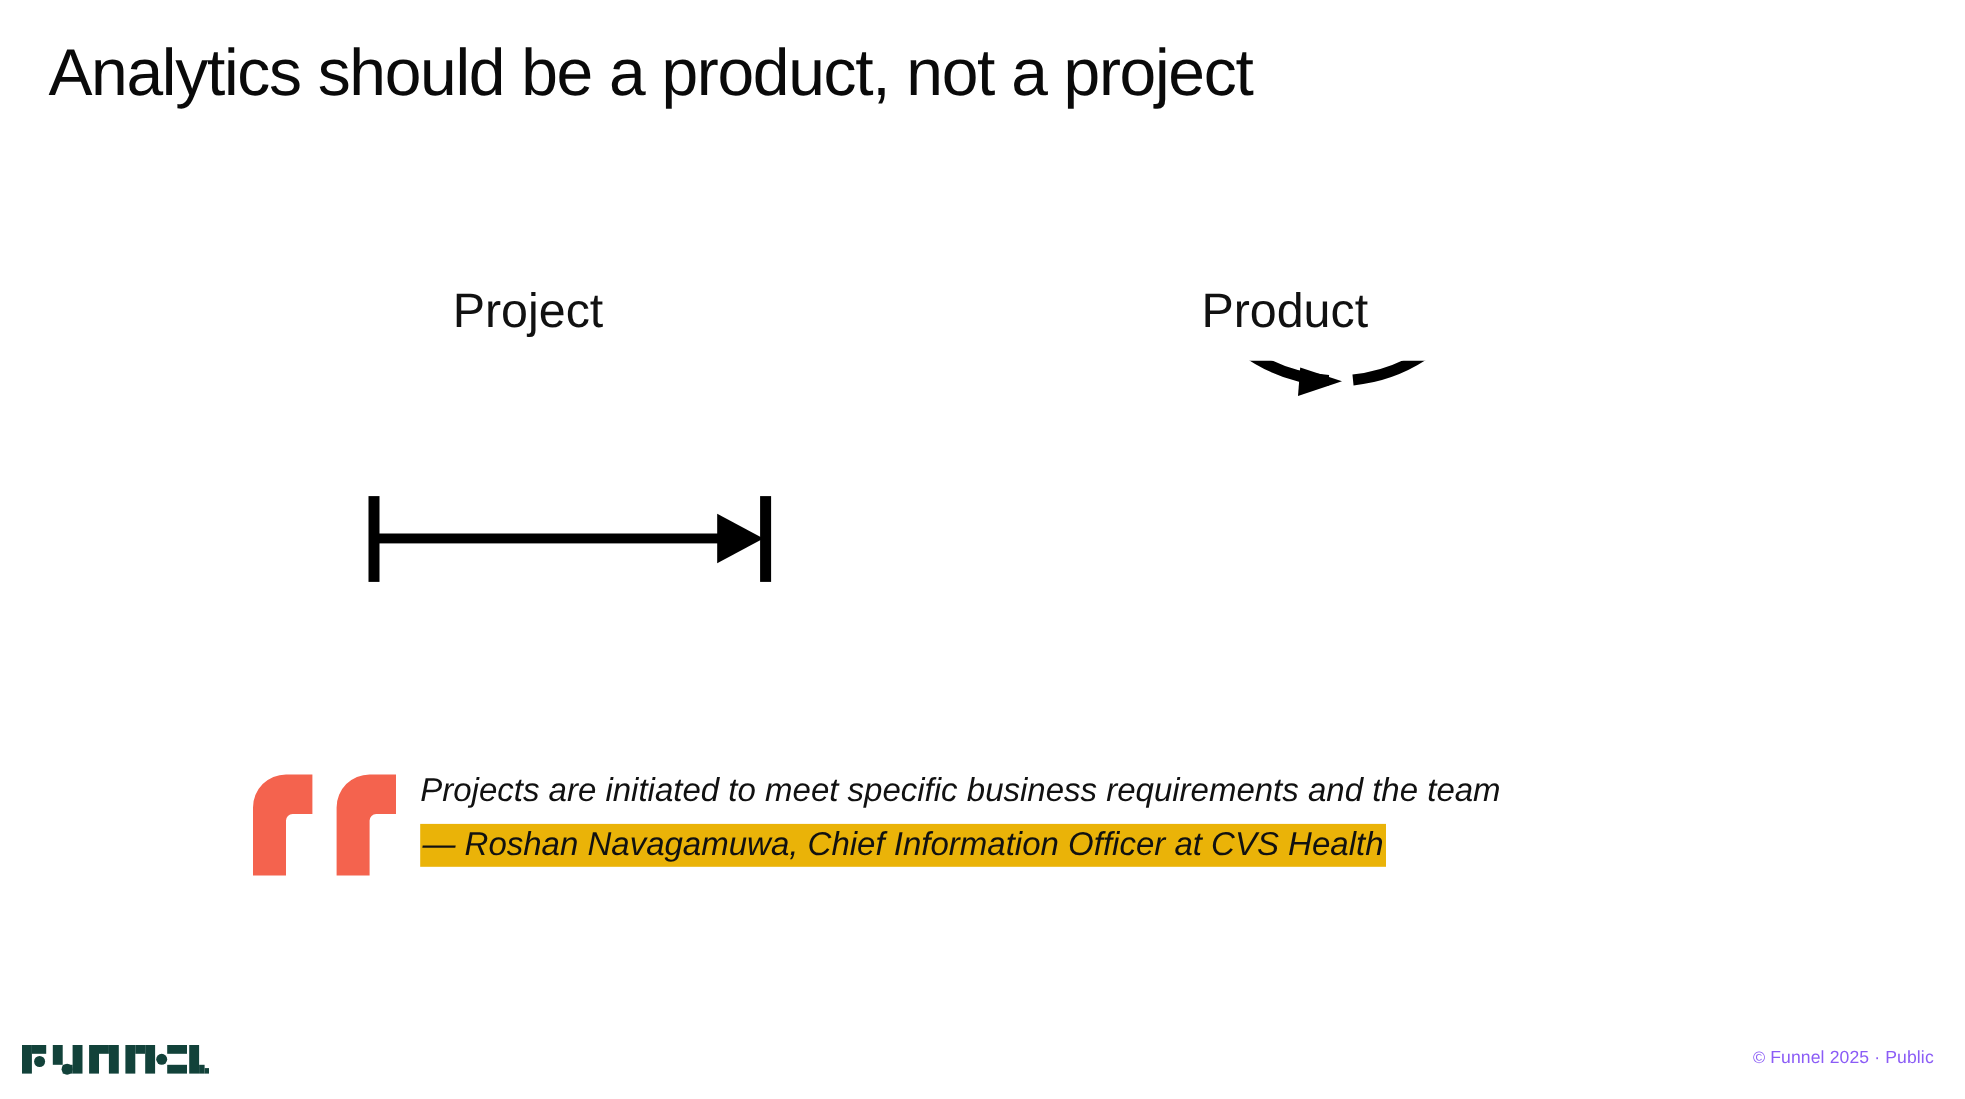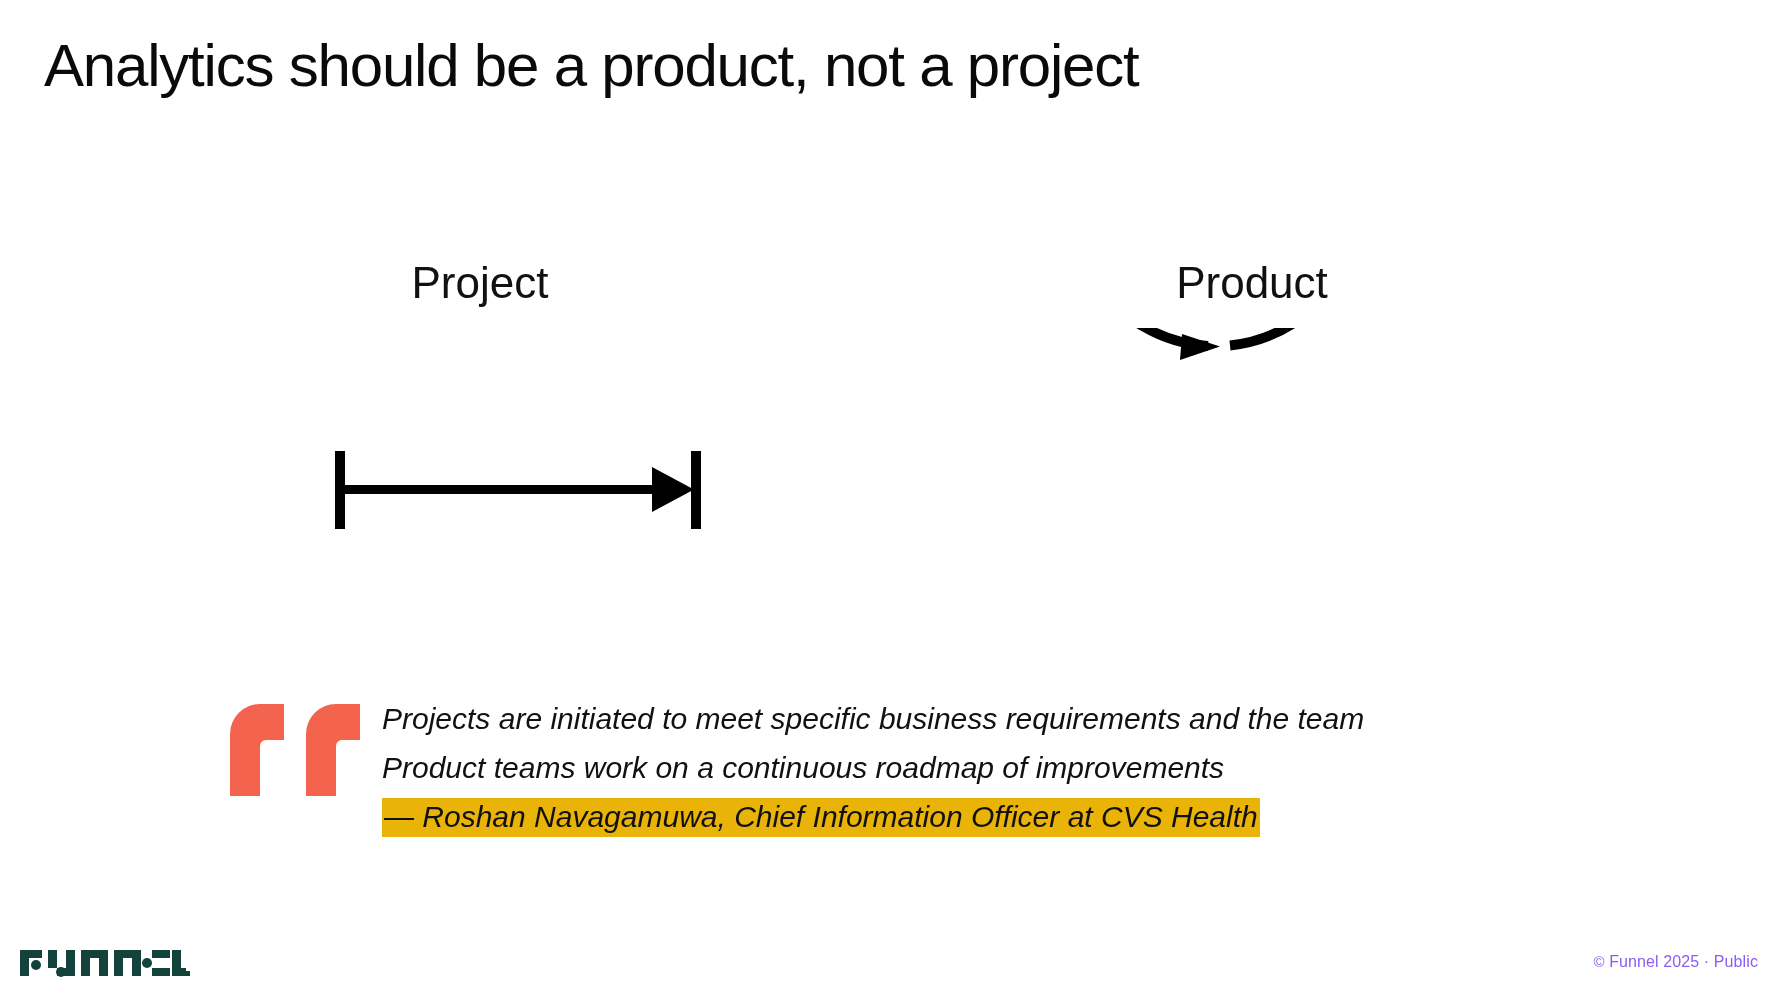--- a/index.html
+++ b/index.html
@@ -33,21 +33,21 @@
   .col-label {
     position: absolute;
     top: 258px;
     font-size: 44px;
     font-weight: 400;
     color: #111111;
     white-space: nowrap;
     text-align: center;
   }
   .col-label.project { left: 340px; width: 280px; }
-  .col-label.product { left: 1112px; width: 280px; }
+  .col-label.product { left: 1028px; width: 280px; }
 
   
   .diagram-arrow {
     position: absolute;
     left: 322px;
     top: 438px;
     width: 440px;
     height: 110px;
   }
   .diagram-circle {
@@ -147,21 +147,20 @@
 
   <div class="quote-mark">
     <svg width="140" height="100" viewBox="0 0 140 100">
       <path d="M4 96 L4 34 A30 30 0 0 1 34 4 L58 4 L58 40 L40 40 A6 6 0 0 0 34 46 L34 96 Z" fill="#F4634E"></path>
       <path d="M80 96 L80 34 A30 30 0 0 1 110 4 L134 4 L134 40 L116 40 A6 6 0 0 0 110 46 L110 96 Z" fill="#F4634E"></path>
     </svg>
   </div>
 
   <div class="quote-body">
     <span class="ln">Projects are initiated to meet specific business requirements and the team</span>
-    <span class="ln">Product teams work on a continuous roadmap of improvements</span>
     <span class="ln"><span class="attribution">— Roshan Navagamuwa, Chief Information Officer at CVS Health</span></span>
   </div>
 </div>
 
 <div class="footer-logo">
   <svg width="170" height="34" viewBox="0 0 170 34">
     <g fill="#12423A">
 
       <rect x="0" y="4" width="9" height="26"></rect>
       <rect x="9" y="4" width="13" height="8"></rect>

